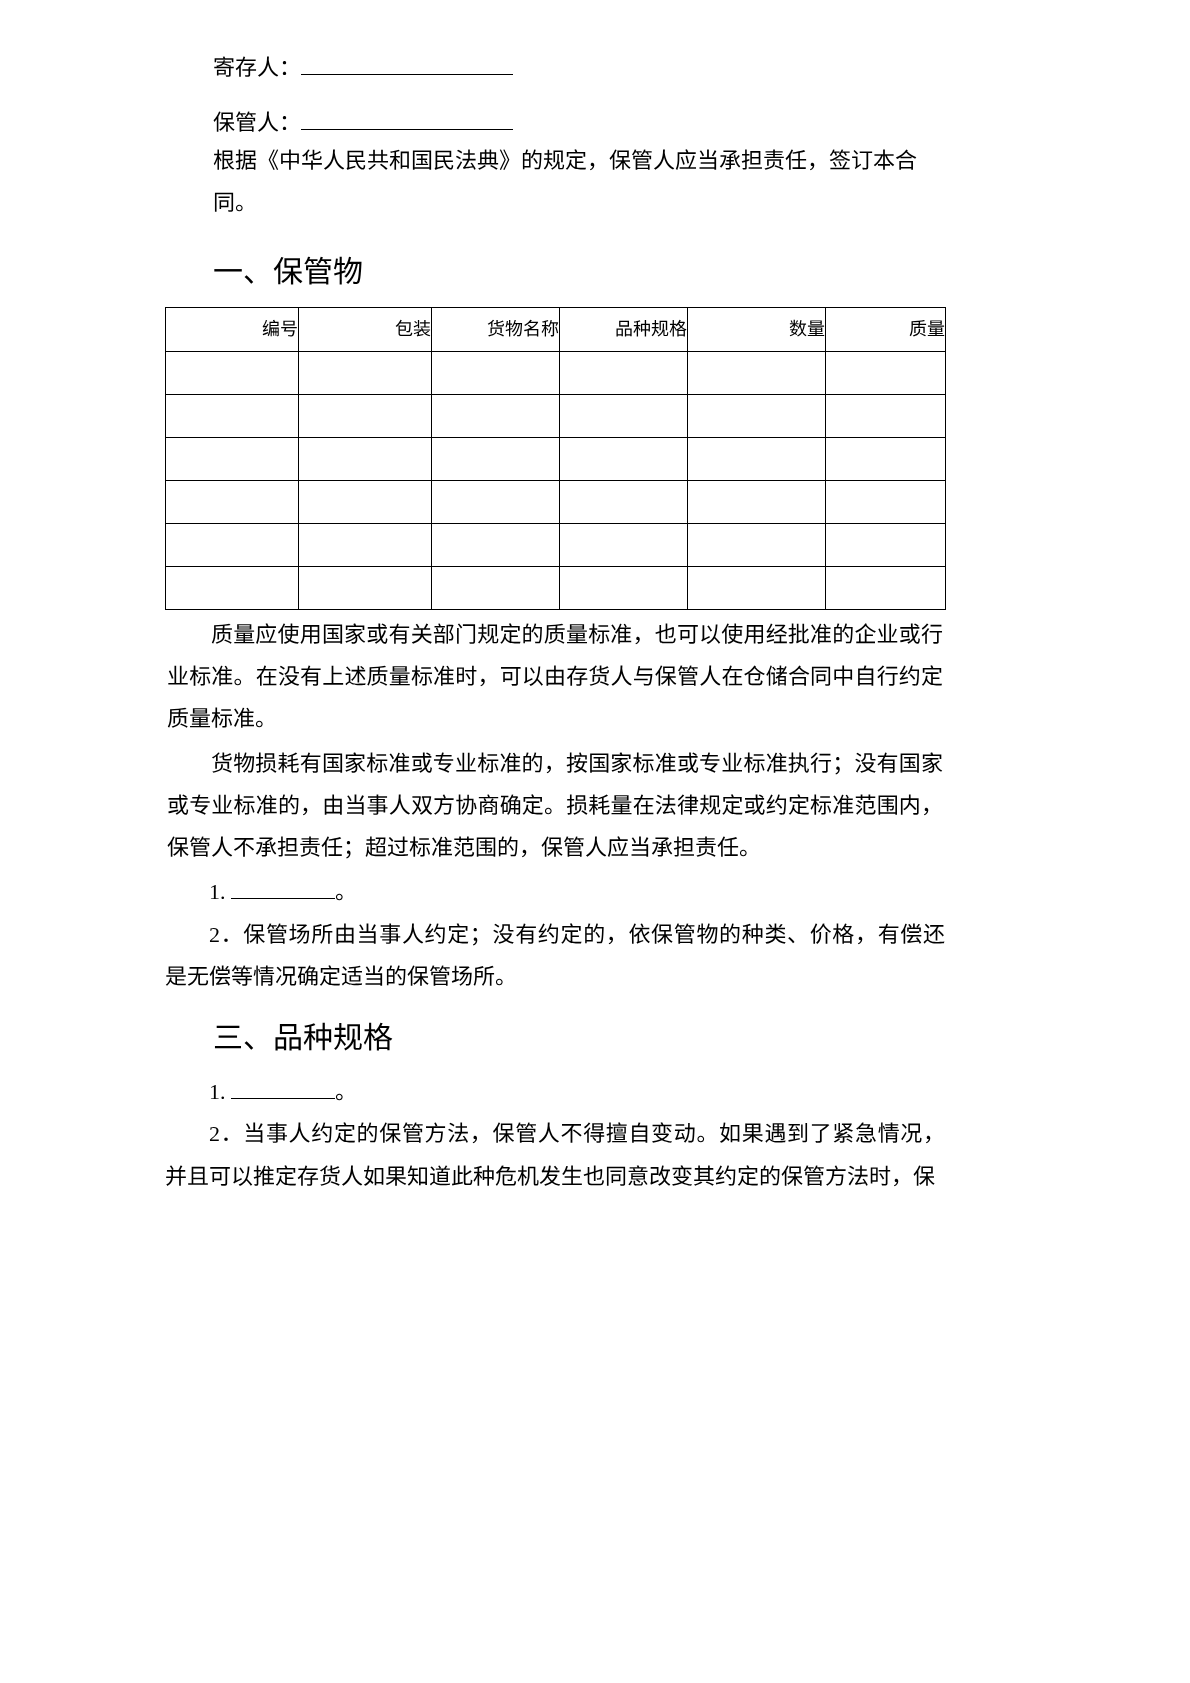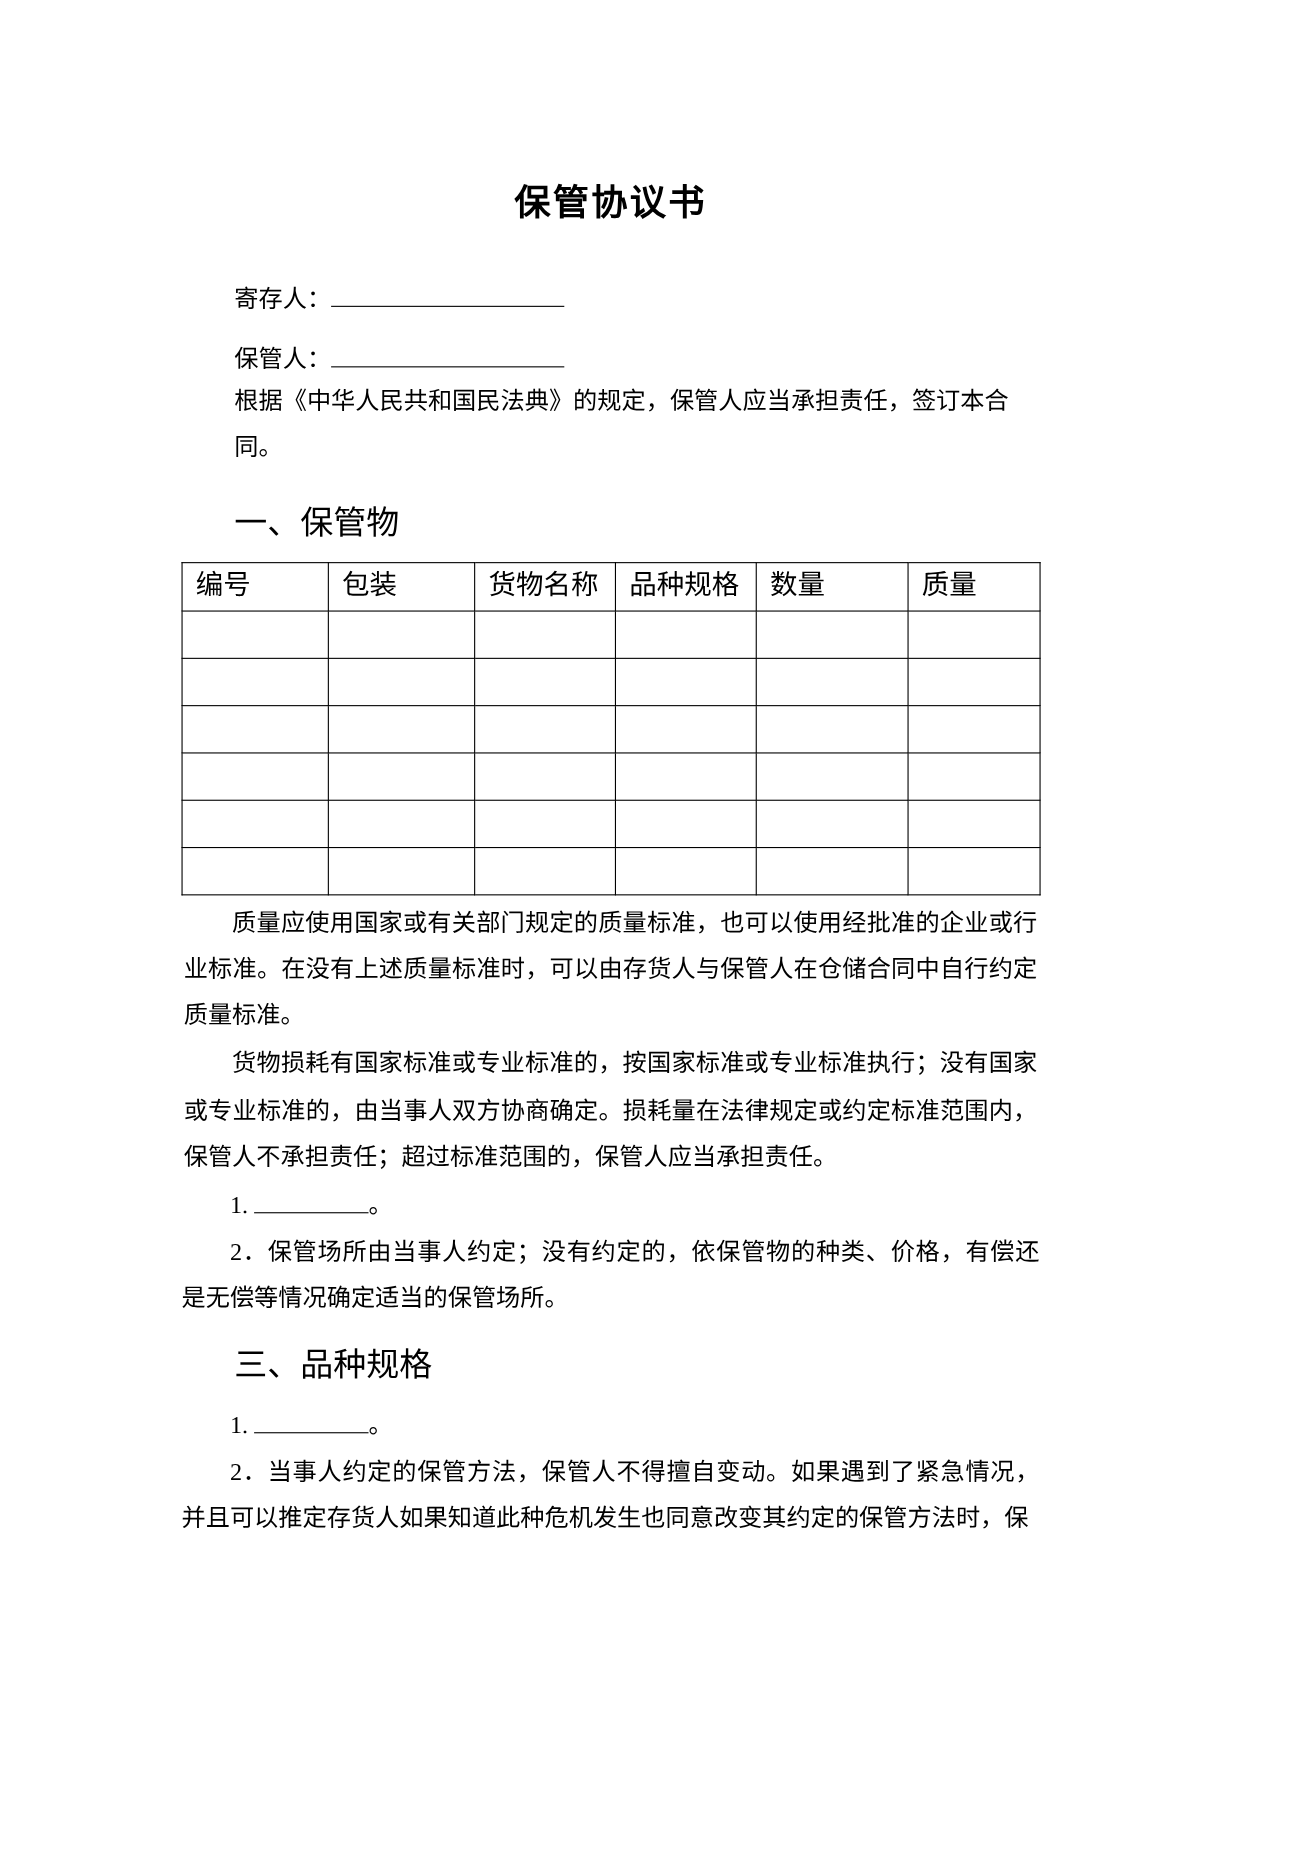--- a/index.html
+++ b/index.html
@@ -101,23 +101,23 @@
   
   .goods-table {
     border-collapse: collapse;
     width: 780px;
     table-layout: fixed;
     margin: 4px 0 0 0;
   }
   .goods-table th,
   .goods-table td {
     border: 1.3px solid #000000;
-    font-size: 25px;
+    font-size: 18px;
     font-weight: normal;
-    text-align: left;
+    text-align: right;
     vertical-align: middle;
     padding: 0 0 0 12px;
     height: 43px;
     box-sizing: border-box;
     line-height: 1.3;
   }
   .goods-table th {
     height: 44px;
   }
   .goods-table td.empty {
@@ -145,21 +145,20 @@
   .spacer-after-table {
     height: 2px;
   }
 </style>
 </head>
 <body>
 
 <div class="page">
   <div class="content">
 
-    <h1 class="doc-title">保管协议书</h1>
 
     <div class="party-block">
       <div class="party-line">
         <span class="party-label">寄存人：</span><span class="fill-blank blank-long"></span>
       </div>
       <div class="party-line">
         <span class="party-label">保管人：</span><span class="fill-blank blank-long"></span>
       </div>
     </div>
 

